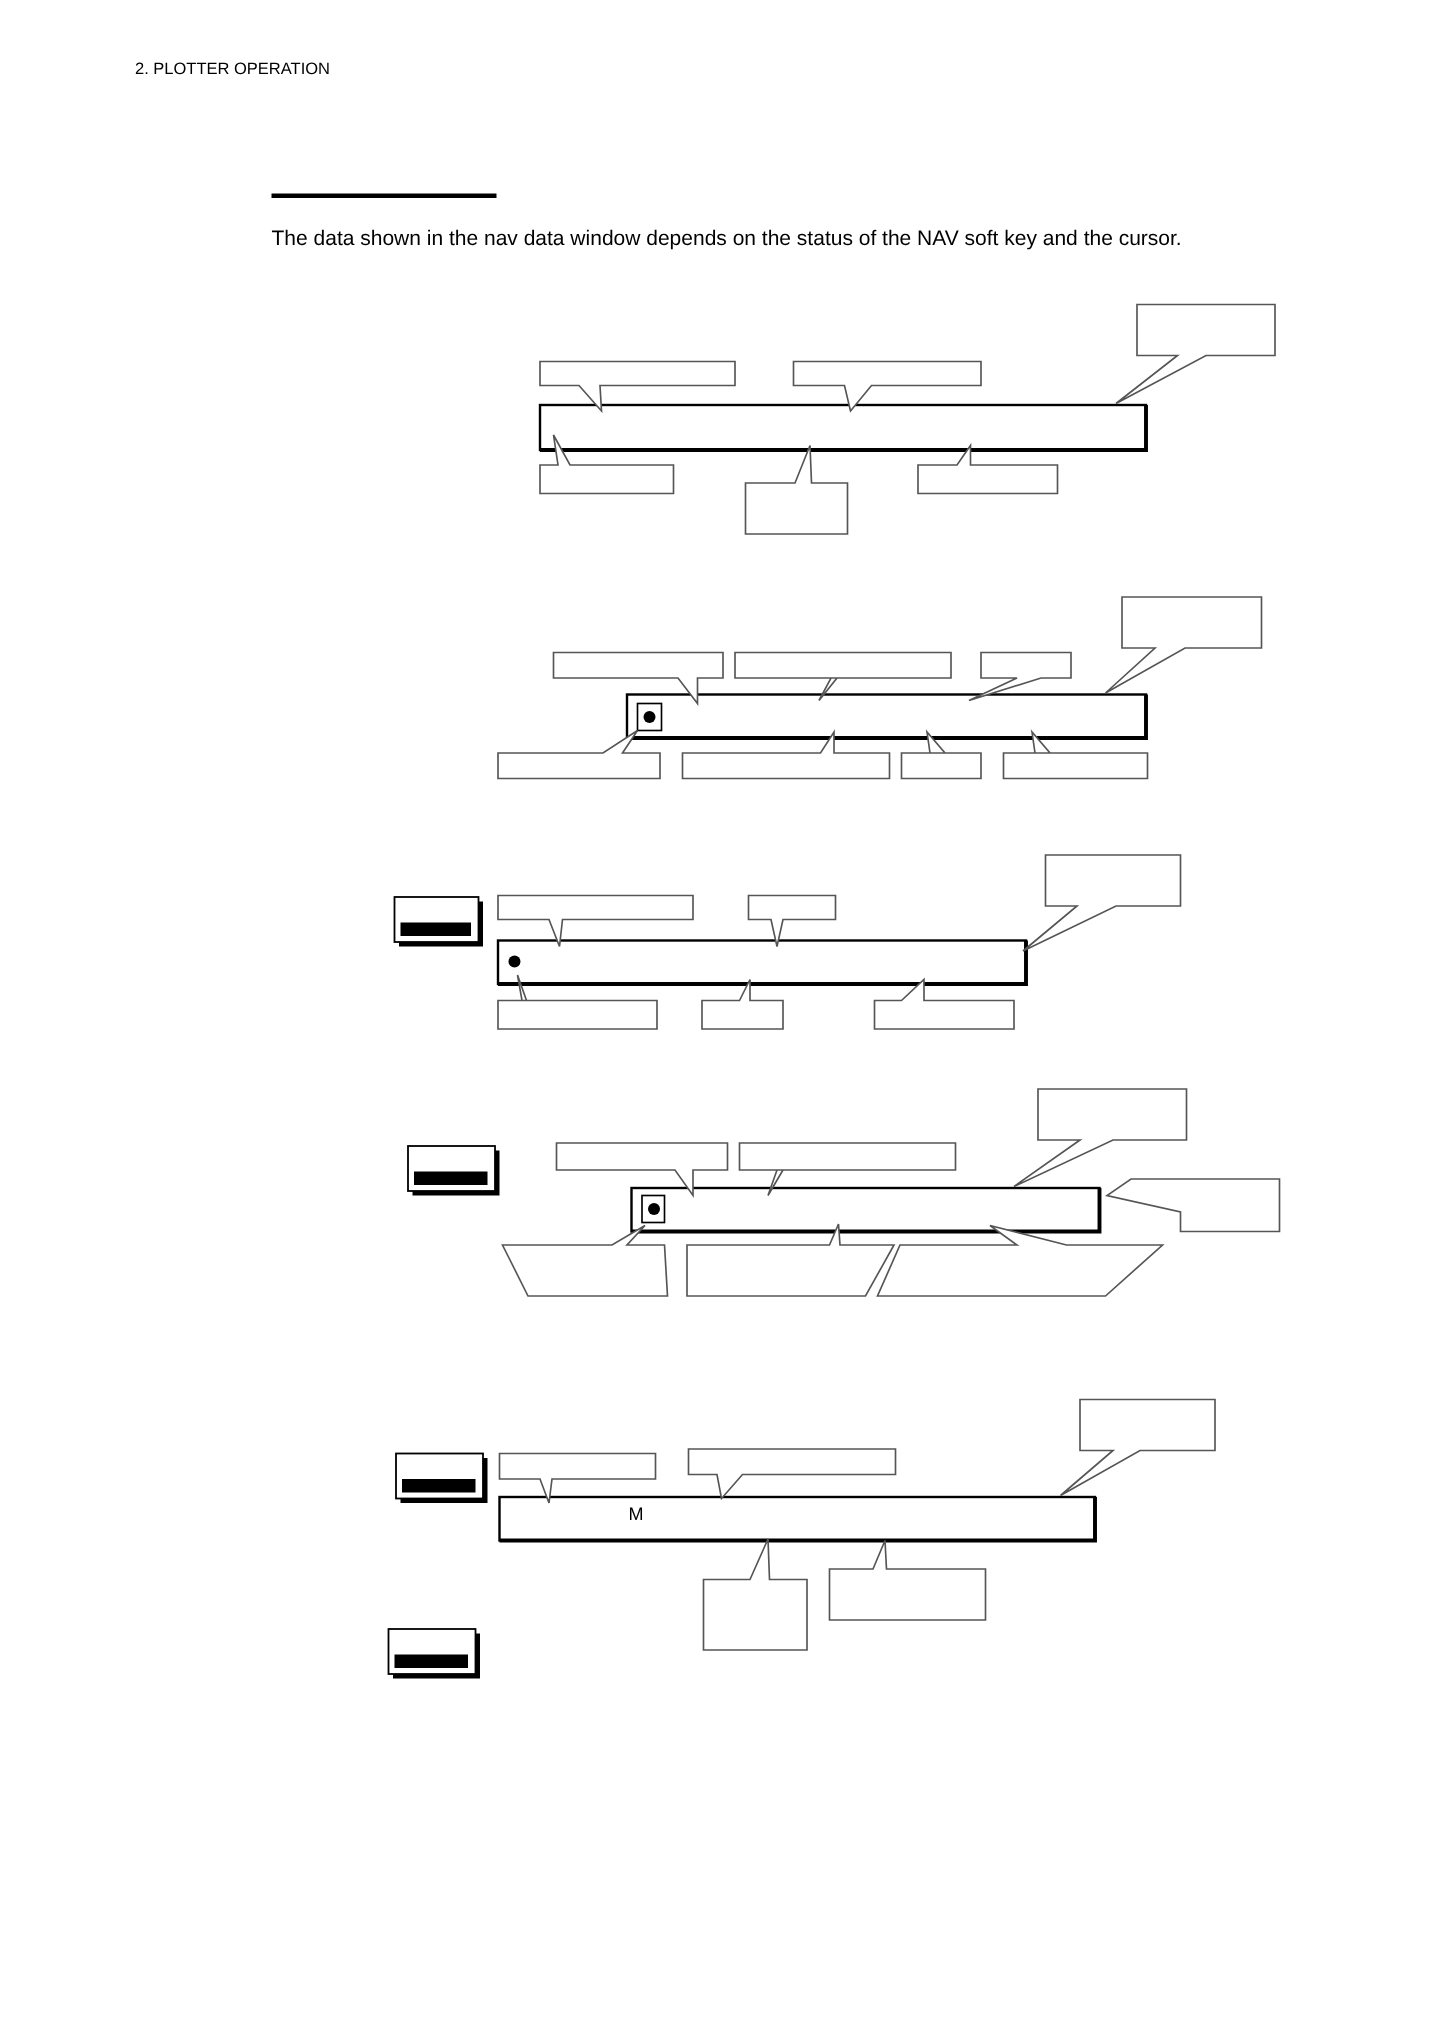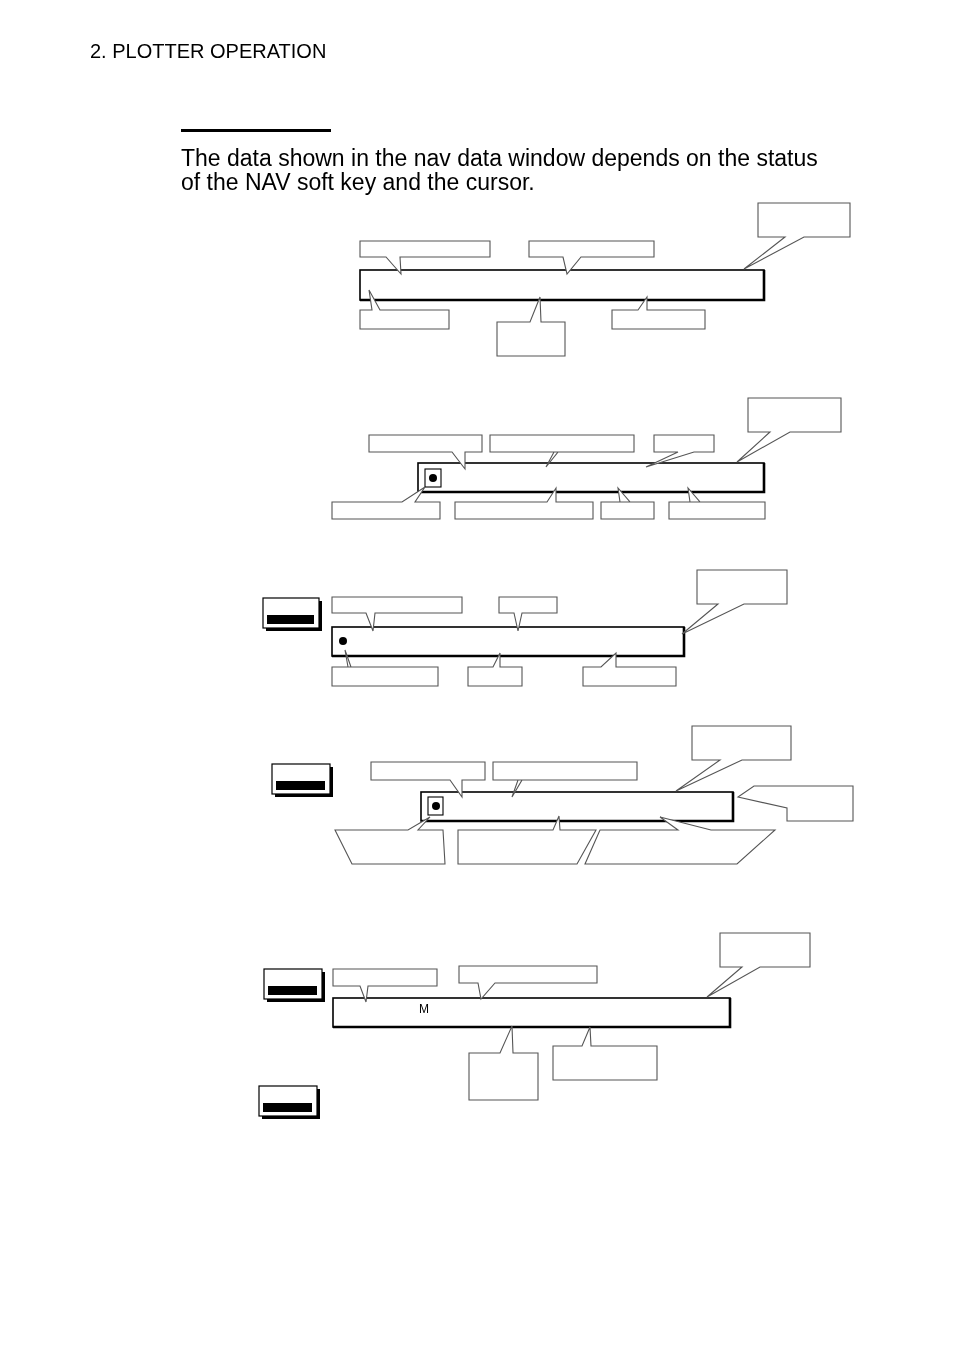--- a/index.html
+++ b/index.html
@@ -1,20 +1,20 @@
 <!DOCTYPE html>
 <html><head>
 <meta charset="utf-8">
 <style>
   html, body { margin:0; padding:0; background:#ffffff; }
   body { width:954px; height:1351px; position:relative; overflow:hidden;
          font-family:"Liberation Sans", sans-serif; color:#000; }
-  .header { position:absolute; left:90px; top:40px; font-size:20px; letter-spacing:0; }
+  .header { position:absolute; left:90px; top:40px; font-size:11px; letter-spacing:0; }
   .rule { position:absolute; left:181px; top:129px; width:150px; height:3px; background:#000; }
-  .intro { position:absolute; left:181px; top:146px; width:660px; font-size:23px; line-height:24px; }
+  .intro { position:absolute; left:181px; top:146px; width:660px; font-size:14px; line-height:24px; }
   #diagrams { position:absolute; left:0; top:0; width:954px; height:1351px; }
   .win-label { font-family:"Liberation Sans", sans-serif; font-size:12px; }
 </style>
 </head>
 <body>
 
 <div class="header">2. PLOTTER OPERATION</div>
 <div class="rule"></div>
 <div class="intro">The data shown in the nav data window depends on the status of the NAV soft key and the cursor.</div>
 

